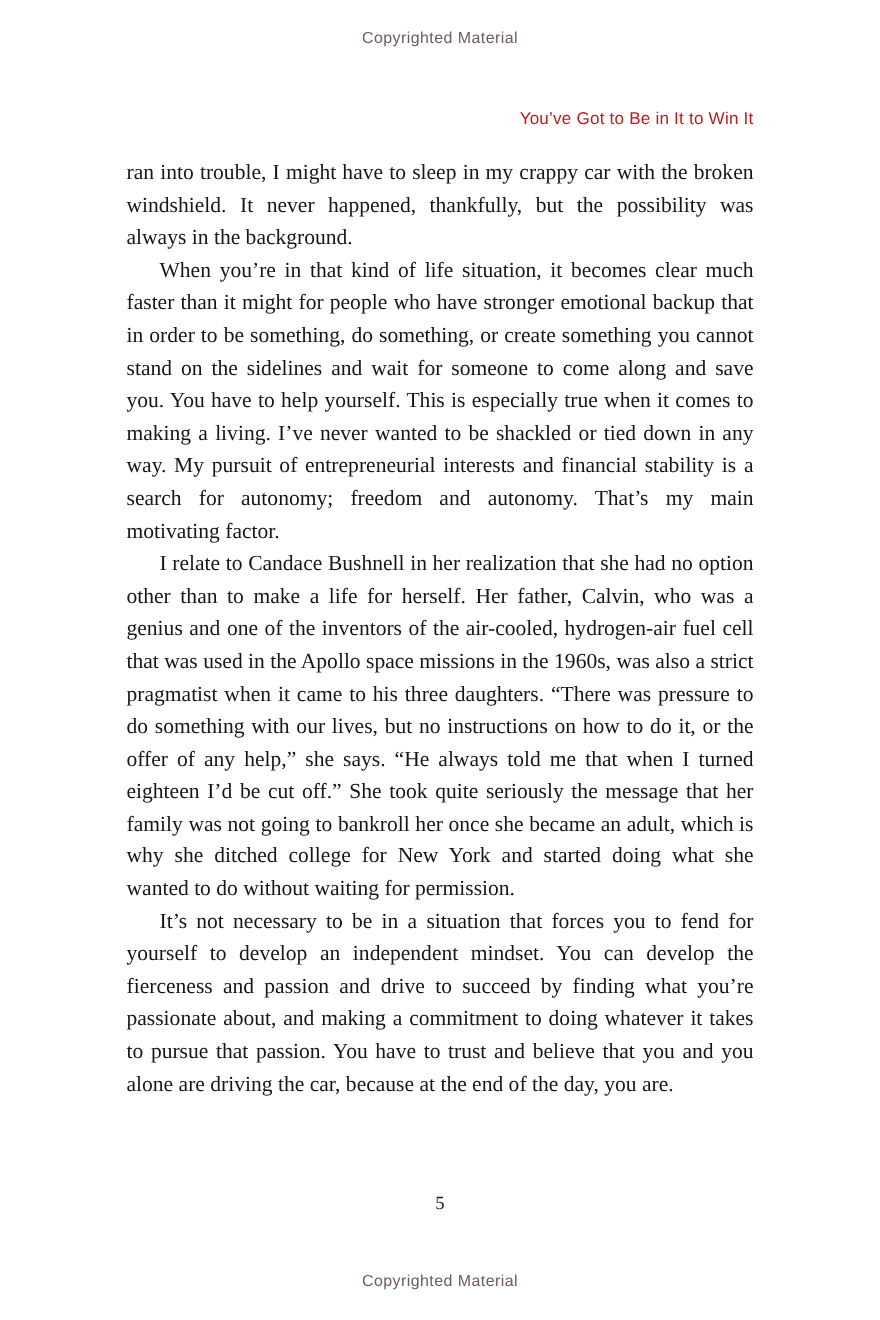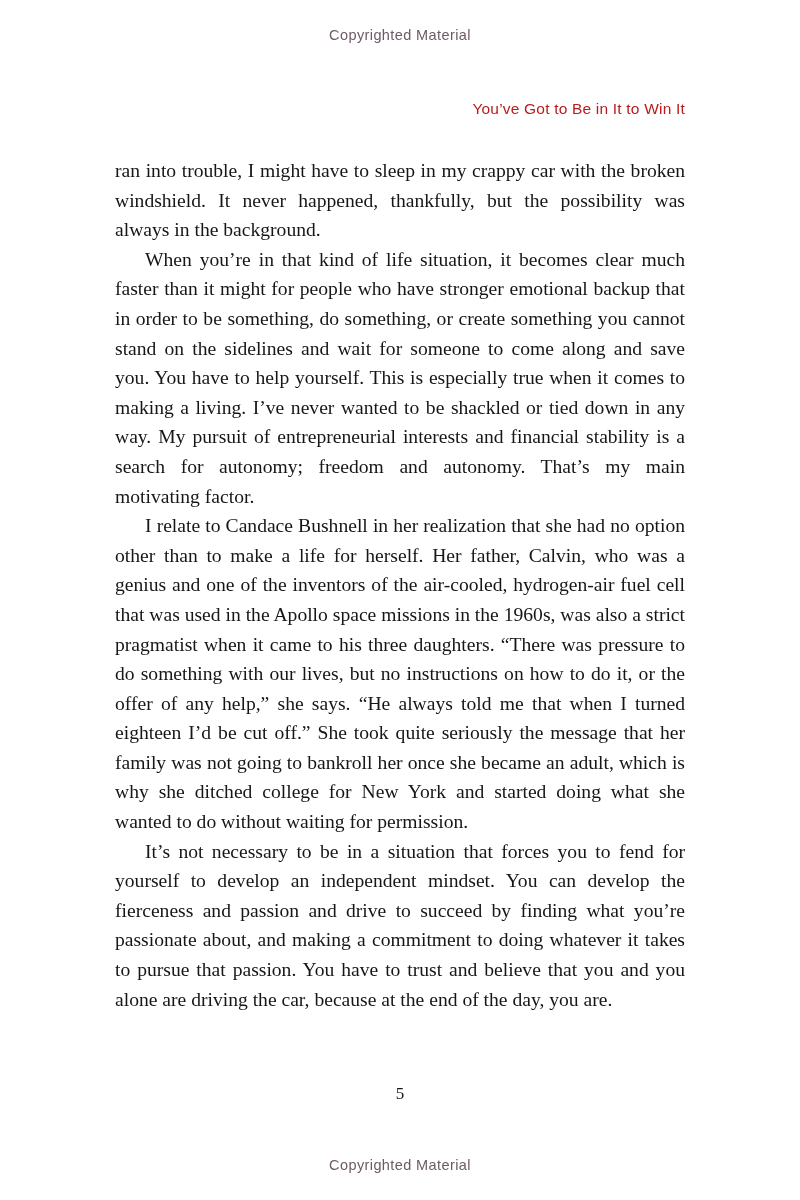--- a/index.html
+++ b/index.html
@@ -40,21 +40,21 @@
     left: 0;
     width: 100%;
     text-align: right;
     font-family: "Liberation Sans", sans-serif;
     font-size: 15.5px;
     letter-spacing: 0.2px;
     color: #b91c1c;
   }
   .body-text {
     position: absolute;
-    top: 156px;
+    top: 143px;
     left: 0;
     width: 100%;
     font-family: "Liberation Serif", "DejaVu Serif", serif;
     font-size: 19.6px;
     line-height: 29.6px;
     color: #161616;
     text-align: justify;
   }
   .body-text p {
     margin: 0;

